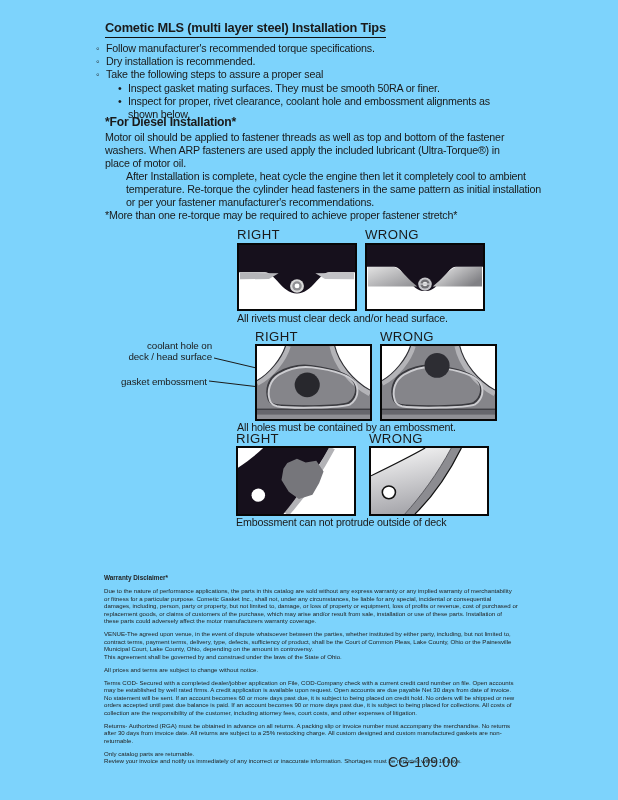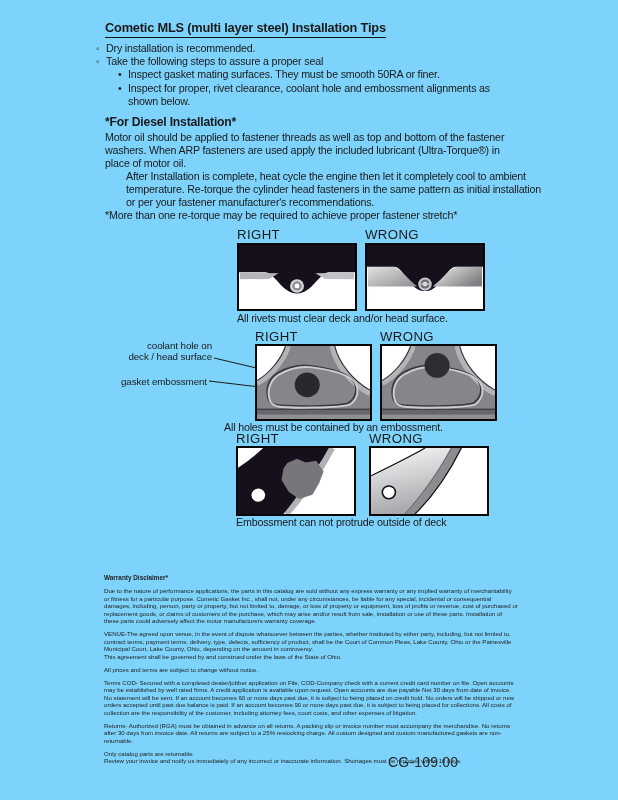--- a/index.html
+++ b/index.html
@@ -32,20 +32,21 @@
 </head>
 <body>
 
 <div class="page">
 
   <div class="abs" style="left:105px;top:18px;">
     <span class="title">Cometic MLS (multi layer steel) Installation Tips</span>
   </div>
 
   <div class="abs body-text" style="left:96px;top:42px;width:426px;">
+    <div class="bullet">Follow manufacturer's recommended torque specifications.</div>
     <div class="bullet">Dry installation is recommended.</div>
     <div class="bullet">Take the following steps to assure a proper seal</div>
     <div class="sub">Inspect gasket mating surfaces.  They must be smooth 50RA or finer.</div>
     <div class="sub">Inspect for proper, rivet clearance, coolant hole and embossment alignments as shown below.</div>
   </div>
 
   <div class="abs h2" style="left:105px;top:115px;">*For Diesel Installation*</div>
   <div class="abs body-text" style="left:105px;top:131px;width:420px;">Motor oil should be applied to fastener threads as well as top and bottom of the fastener washers. When ARP fasteners are used apply the included lubricant (Ultra-Torque®) in place of motor oil.</div>
   <div class="abs body-text" style="left:105px;top:170px;width:420px;margin-left:21px;">After Installation is complete, heat cycle the engine then let it completely cool to ambient temperature. Re-torque the cylinder head fasteners in the same pattern as initial installation or per your fastener manufacturer's recommendations.</div>
   <div class="abs body-text" style="left:105px;top:209px;width:440px;">*More than one re-torque may be required to achieve proper fastener stretch*</div>
@@ -133,21 +134,21 @@
       <path d="M29.5,0 C25.5,13 13,29 0,36.5" stroke="#303035" stroke-width="1.2" fill="none"></path>
       <path d="M78,0 C82,20 98,40 117,50" stroke="#b4b4b8" stroke-width="6" fill="none"></path>
       <path d="M117,0 L80.5,0 C84.5,18 100,37 117,46.5 Z" fill="#ffffff"></path>
       <path d="M80.5,0 C84.5,18 100,37 117,46.5" stroke="#303035" stroke-width="1.2" fill="none"></path>
       <path d="M13.5,58 C10,48 13,36 23,30 C33,24 45,21 57,22.5 C76,25 95,29.5 101.5,38.5 C106,46 104.5,56 96.5,61.5 C86,65.5 34,66 20.5,63.5 C16.5,62.5 14.8,61 13.5,58 Z" fill="none" stroke="#3a3a3f" stroke-width="2" transform="translate(-1.5,-1.5)"></path>
       <path d="M13.5,58 C10,48 13,36 23,30 C33,24 45,21 57,22.5 C76,25 95,29.5 101.5,38.5 C106,46 104.5,56 96.5,61.5 C86,65.5 34,66 20.5,63.5 C16.5,62.5 14.8,61 13.5,58 Z" fill="none" stroke="#cdcdd1" stroke-width="2"></path>
       <circle cx="57" cy="20.5" r="13" fill="#2d2d33"></circle>
     </svg>
   </div>
 
-  <div class="abs caption" style="left:224px;top:421px;width:300px;">All holes must be contained by an embossment.</div>
+  <div class="abs caption" style="left:237px;top:421px;width:300px;">All holes must be contained by an embossment.</div>
 
   <div class="abs dlabel" style="left:236px;top:431px;width:120px;">RIGHT</div>
   <div class="abs dlabel" style="left:369px;top:431px;width:120px;">WRONG</div>
 
   <div class="abs dbox" style="left:236px;top:446px;width:120px;height:70px;">
     <svg viewBox="0 0 120 70" preserveAspectRatio="none">
       <rect width="120" height="70" fill="#ffffff"></rect>
       <path d="M97.5,0 C83,28 66,52 50,70" stroke="#b2b2b6" stroke-width="6" fill="none"></path>
       <path d="M26,0 H94 C79,28 62,51 47,70 L0,70 L0,21 C10,14 19,7 26,0 Z" fill="#16101c"></path>
       <path d="M51,16 L61,11.5 L70,15.5 L81,13.5 L88.5,25 L84,37 L77,49.5 L63,54 L52.5,46.5 L45,34 L47,22 Z" fill="#76767b"></path>

